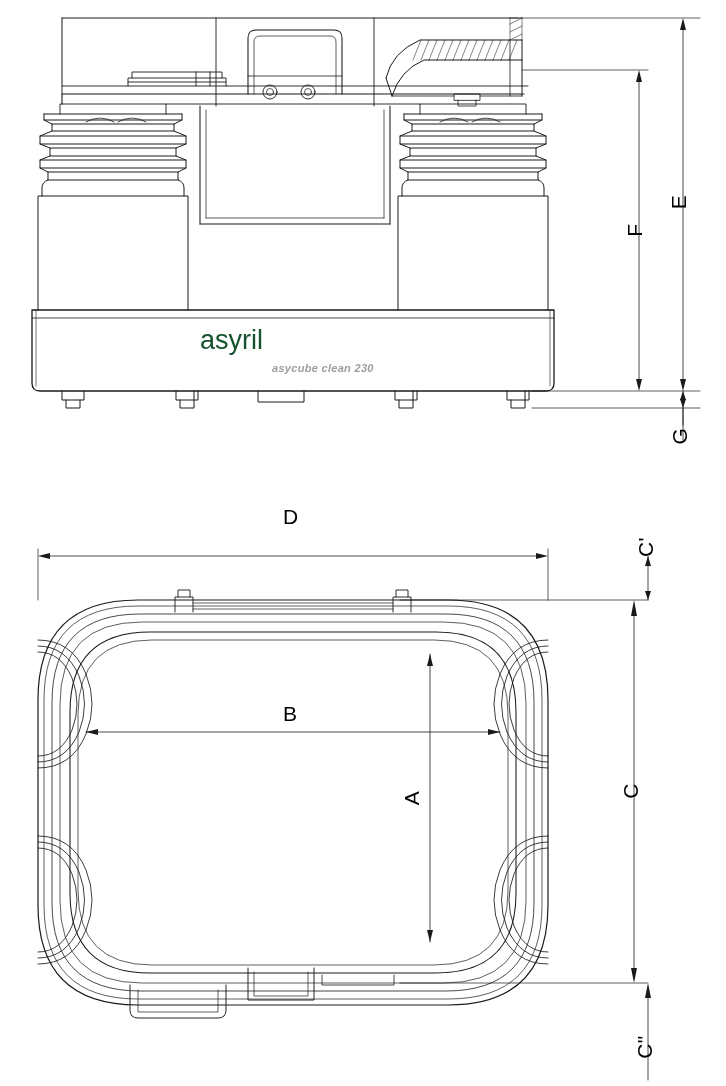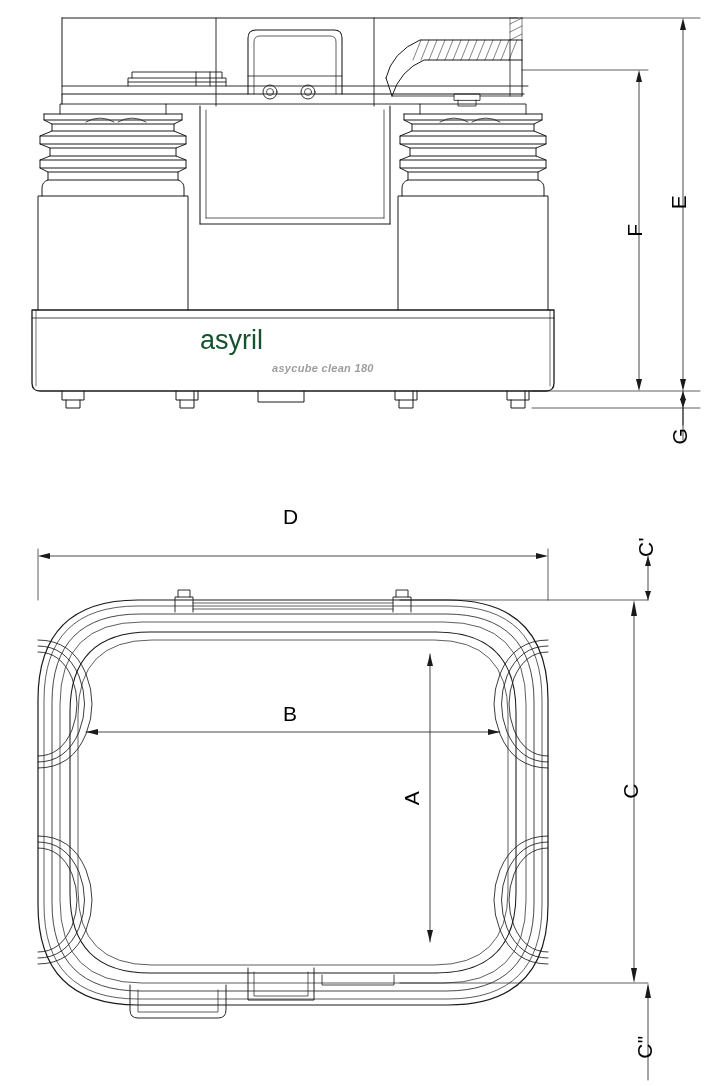--- a/index.html
+++ b/index.html
@@ -294,21 +294,21 @@
 
         <path d="M430 654 L430 942"></path>
         <path d="M427 666 L430 654 L433 666 Z" fill="#1a1a1a" stroke="none"></path>
         <path d="M427 930 L430 942 L433 930 Z" fill="#1a1a1a" stroke="none"></path>
       </g>
 
     </g>
   </svg>
 
   <div class="brand brand-main" style="left:200px; top:325px;">asyril</div>
-  <div class="brand brand-sub" style="left:272px; top:362px;">asycube clean 180</div>
+  <div class="brand brand-sub" style="left:272px; top:362px;">asycube clean 230</div>
 
   <div class="dim-label rot" style="left:672px; top:190px;">E</div>
 
   <div class="dim-label rot" style="left:628px; top:218px;">F</div>
 
   <div class="dim-label rot" style="left:672px; top:424px;">G</div>
 
   <div class="dim-label" style="left:283px; top:505px;">D</div>
 
   <div class="dim-label rot" style="left:636px; top:535px;">C'</div>

